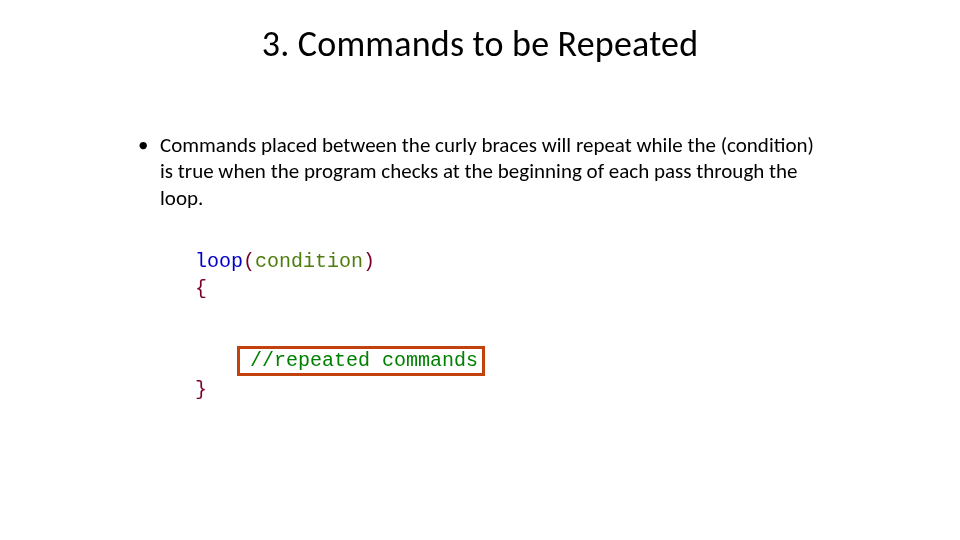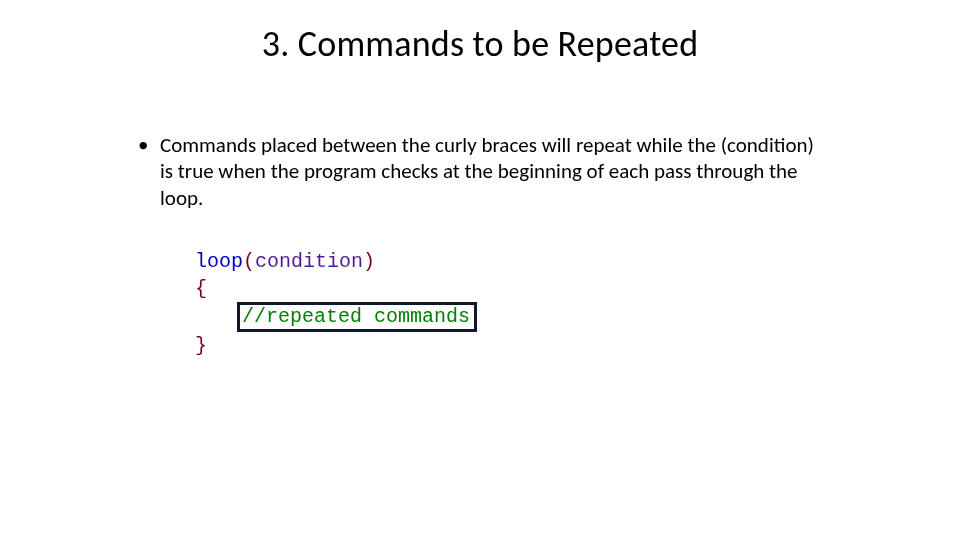--- a/index.html
+++ b/index.html
@@ -44,28 +44,29 @@
     position: absolute;
     top: 248px;
     left: 195px;
     font-family: Consolas, "Courier New", monospace;
     font-size: 20px;
     line-height: 1.35;
     white-space: pre;
   }
   .kw  { color: #0000c8; }
   .pn  { color: #7a0026; }
-  .id  { color: #4c1d95; }
+  .id  { color: #4d7c0f; }
   .cm  { color: #008000; }
   .highlight-box {
     display: inline-block;
-    border: 3px solid #0f172a;
-    padding: 0 4px 0 2px;
+    border: 3px solid #c2410c;
+    padding: 0 4px 0 10px;
     margin-left: -2px;
     line-height: 1.2;
+    margin-top: 44px;
   }
   .code-indent { display: inline-block; width: 44px; }
 </style>
 </head>
 <body>
 
 <div class="slide">
 
   <div class="title">3. Commands to be Repeated</div>
 

